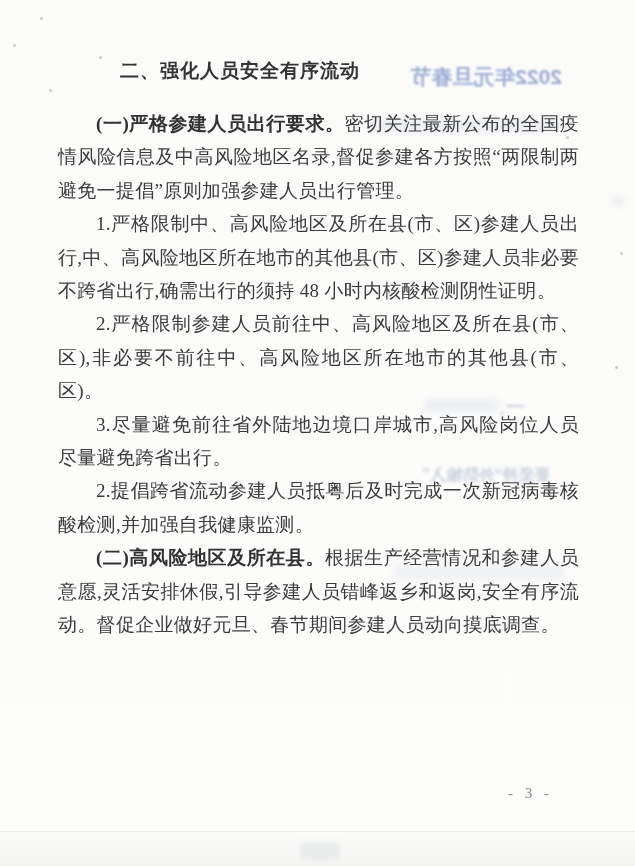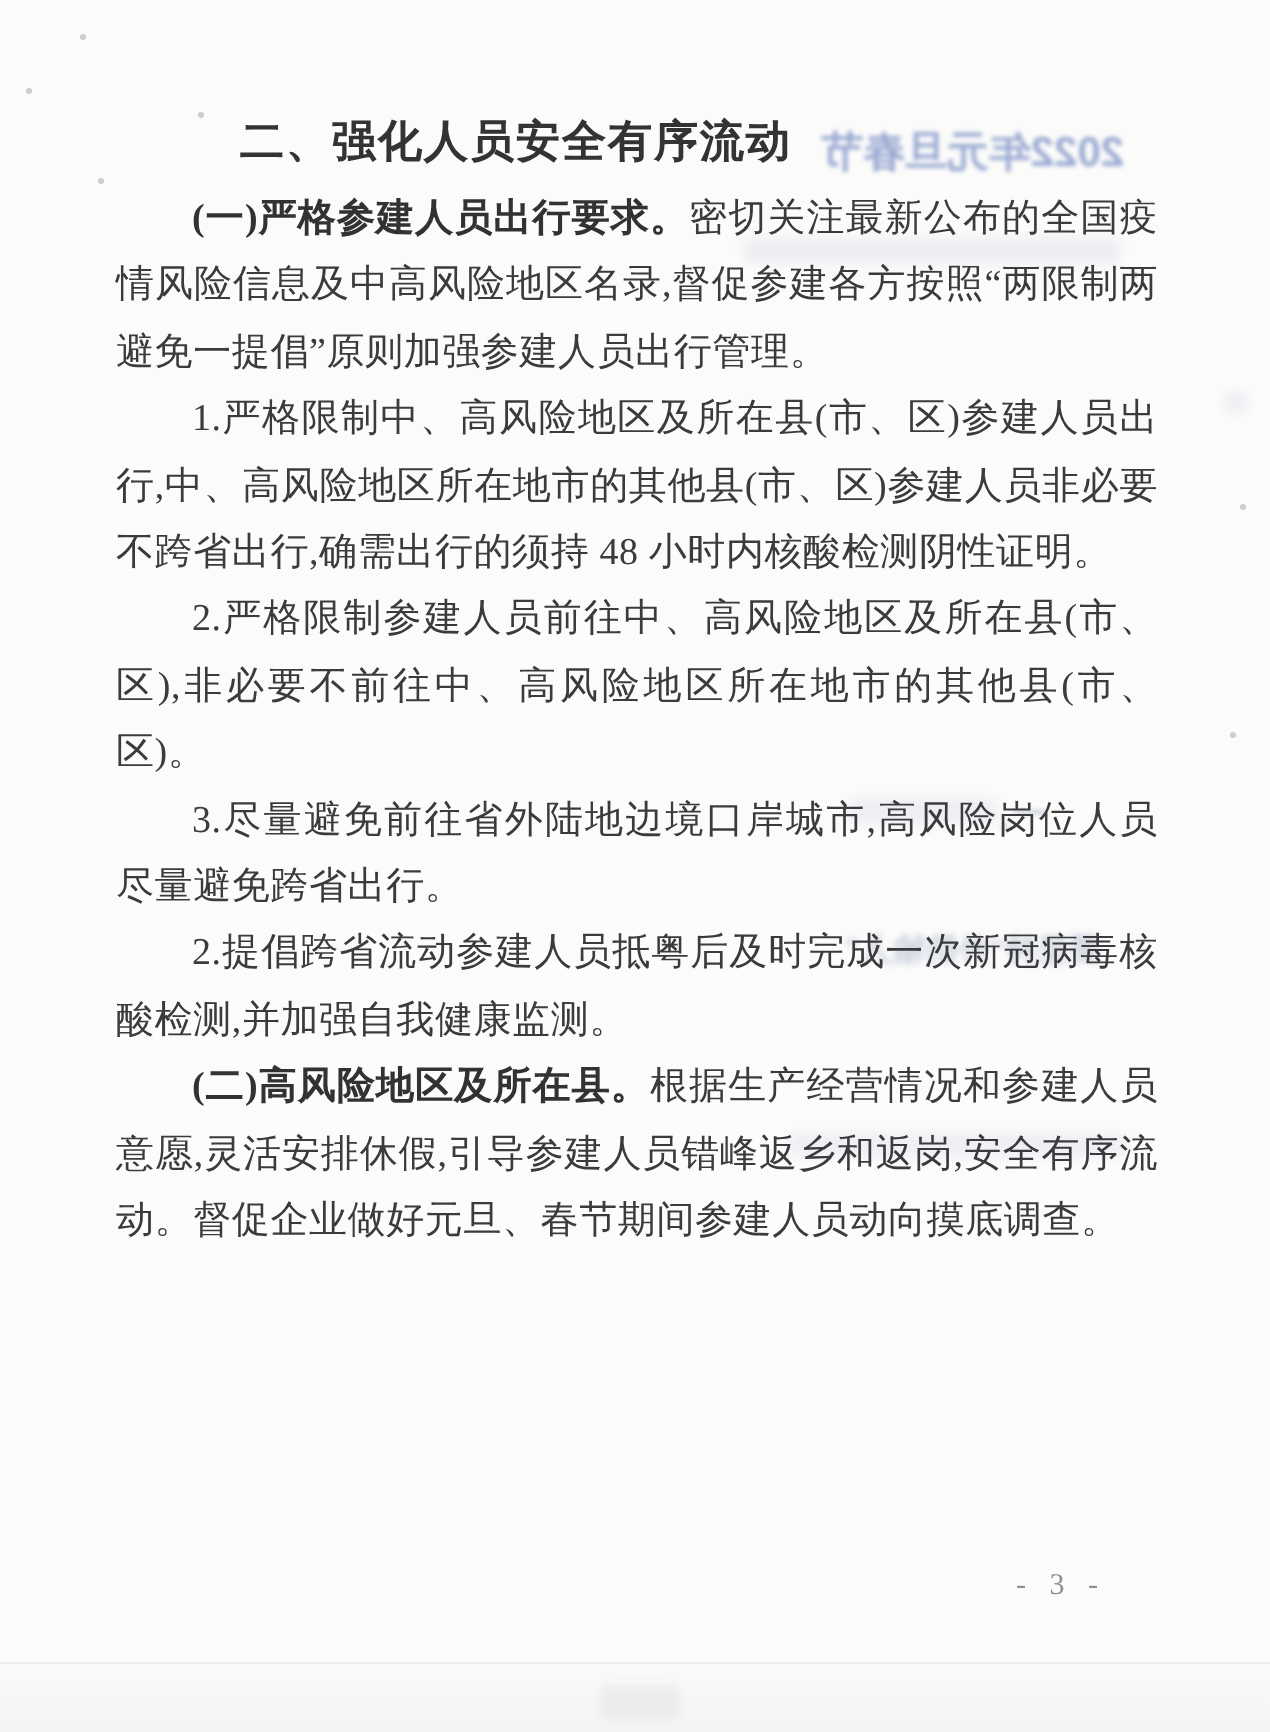--- a/index.html
+++ b/index.html
@@ -6,29 +6,29 @@
   .page {
     position:relative; width:635px; height:866px; overflow:hidden;
     background:linear-gradient(180deg,#fbfbfa 0%,#fcfcfb 95%,#f4f5f3 100%);
     font-family:"Liberation Serif", serif;
   }
   
   .content { position:absolute; left:58px; top:50px; width:521px; }
   .heading {
     margin:4px 0 0 62px;
     font-family:"Liberation Sans", sans-serif;
-    font-weight:bold; font-size:22px; line-height:34px;
+    font-weight:bold; font-size:19px; line-height:34px;
     color:#333336; letter-spacing:1px;
   }
   .para {
     margin:0; font-size:19px; line-height:33.4px;
     text-indent:38px; text-align:justify; word-break:break-all;
     color:#3b3b3d; letter-spacing:0.3px;
   }
-  .para.first { margin-top:5px; }
+  .para.first { margin-top:19px; }
   .lead { font-weight:bold; color:#323235; }
   .page-number {
     position:absolute; left:508px; top:783px;
     font-size:15px; line-height:20px; color:#8b8f96; letter-spacing:4px;
     font-family:"Liberation Serif", serif;
   }
   
   .bleed-title {
     position:absolute; left:346px; top:61px; width:216px; height:33px; overflow:hidden;
     transform:scaleX(-1);

